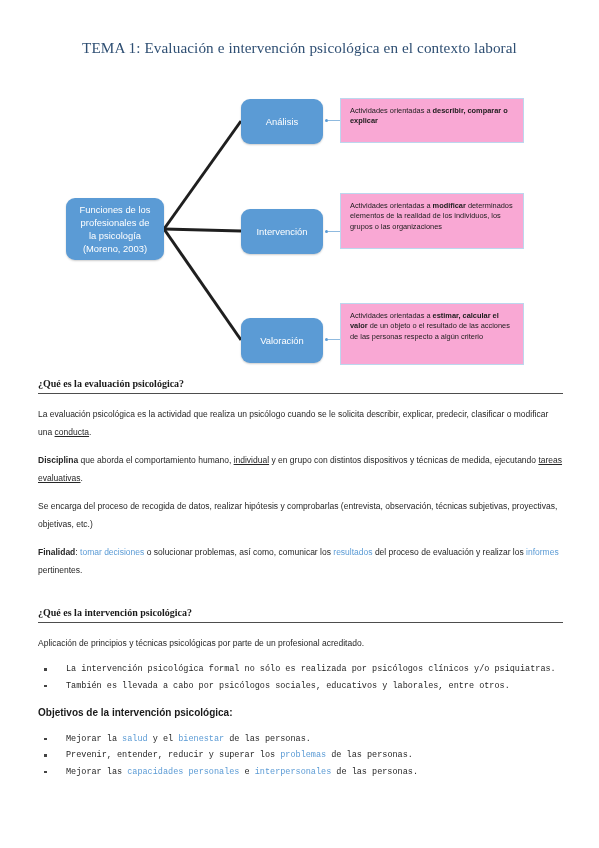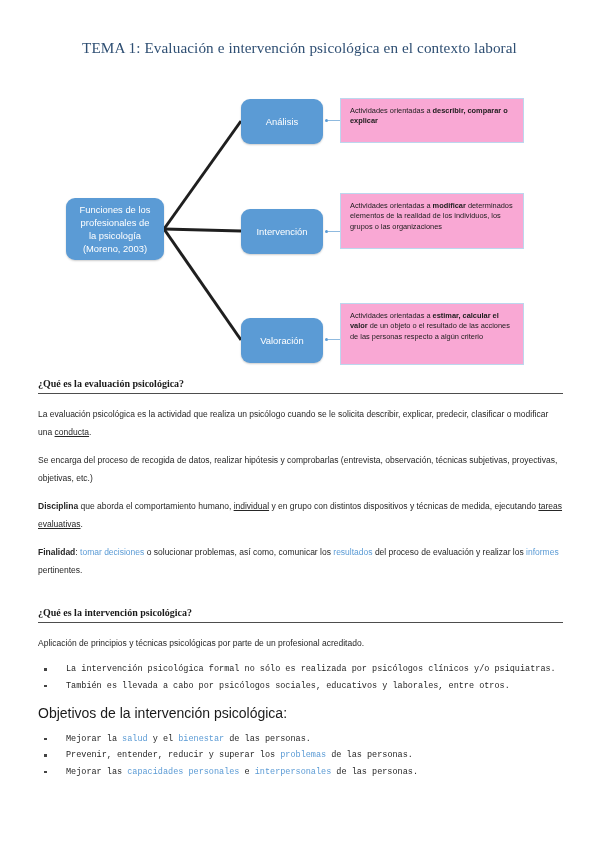--- a/index.html
+++ b/index.html
@@ -101,21 +101,21 @@
     padding-left:28px;
     color:#262626;
     font-family:Liberation Mono, monospace;
   }
   ul.bullets li::before{
     content:"";
     position:absolute;left:6px;top:7px;
     width:2.6px;height:2.6px;background:#444;
   }
   .gap-lg{height:28px;}
-  .sub-lead{font-size:14px;line-height:16.5px;margin:11px 0 0 0;font-weight:normal;color:#1a1a1a;}
+  .sub-lead{font-size:10px;line-height:16.5px;margin:11px 0 0 0;font-weight:bold;color:#1a1a1a;}
 </style>
 </head>
 <body>
 
 <div class="page">
 
   <div class="doc-title">TEMA 1: Evaluación e intervención psicológica en el contexto laboral</div>
 
   <div class="diagram">
 
@@ -157,23 +157,23 @@
 
     <div class="callout c3"><span>Actividades orientadas a </span><b>estimar, calcular el valor</b><span> de un objeto o el resultado de las acciones de las personas respecto a algún criterio</span></div>
   </div>
 
   <div class="content">
 
     <h2 class="sec">¿Qué es la evaluación psicológica?</h2>
 
     <p class="body first"><span>La evaluación psicológica es la actividad que realiza un psicólogo cuando se le solicita describir, explicar, predecir, clasificar o modificar una </span><span class="u">conducta</span><span>.</span></p>
 
+    <p class="body"><span class="b">Disciplina</span><span> que aborda el comportamiento humano, </span><span class="u">individual</span><span> y en grupo con distintos dispositivos y técnicas de medida, ejecutando </span><span class="u">tareas evaluativas</span><span>.</span></p>
+
     <p class="body">Se encarga del proceso de recogida de datos, realizar hipótesis y comprobarlas (entrevista, observación, técnicas subjetivas, proyectivas, objetivas, etc.)</p>
-
-    <p class="body"><span class="b">Disciplina</span><span> que aborda el comportamiento humano, </span><span class="u">individual</span><span> y en grupo con distintos dispositivos y técnicas de medida, ejecutando </span><span class="u">tareas evaluativas</span><span>.</span></p>
 
     <p class="body"><span class="b">Finalidad</span><span>: </span><span class="accent">tomar decisiones</span><span> o solucionar problemas, así como, comunicar los </span><span class="accent">resultados</span><span> del proceso de evaluación y realizar los </span><span class="accent">informes</span><span> pertinentes.</span></p>
 
     <div class="gap-lg"></div>
 
     <h2 class="sec">¿Qué es la intervención psicológica?</h2>
 
     <p class="body first">Aplicación de principios y técnicas psicológicas por parte de un profesional acreditado.</p>
 
     <ul class="bullets">

